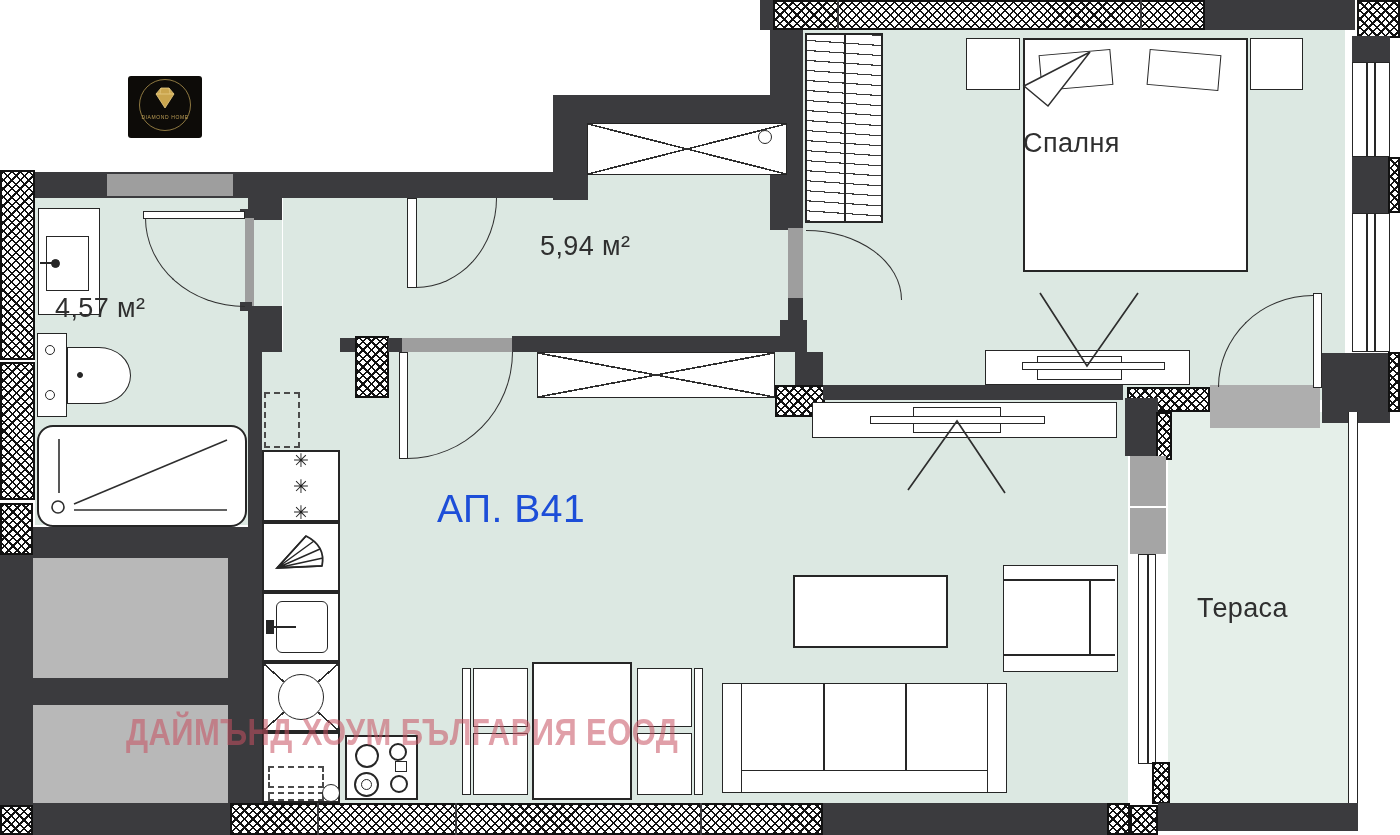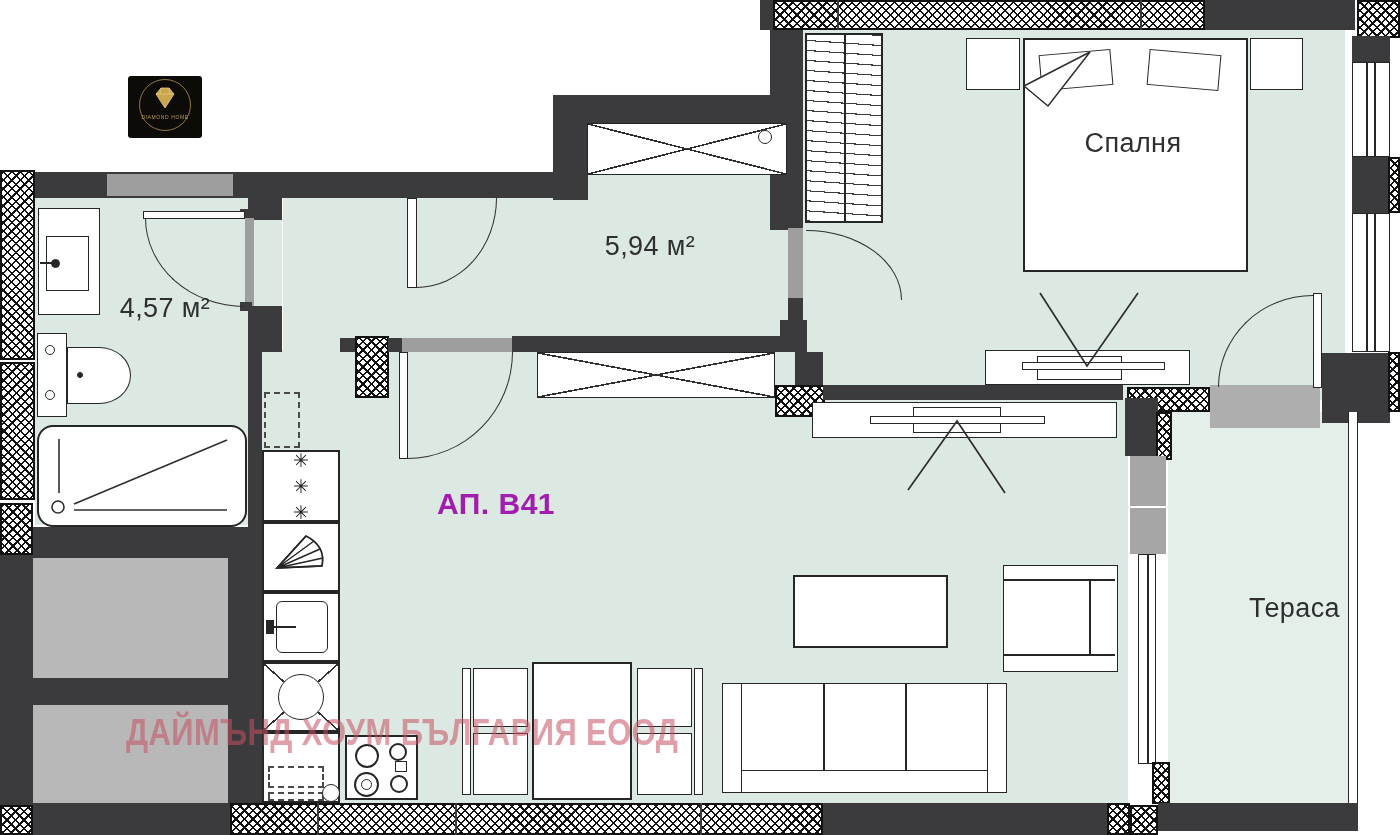--- a/index.html
+++ b/index.html
@@ -14,23 +14,23 @@
   .thresh{background:#aeaeae}
   .hatch{background-color:#fff;background-image:repeating-linear-gradient(45deg,#121212 0 1.5px,transparent 1.5px 6px),repeating-linear-gradient(135deg,#121212 0 1.5px,transparent 1.5px 6px);border:2px solid #121212}
   .furn{background:#fff;border:2px solid #262626}
   .thin{border-width:1.5px}
   .xbox{background-image:linear-gradient(to top right,transparent calc(50% - 0.8px),#2e2e2e calc(50% - 0.8px) calc(50% + 0.8px),transparent calc(50% + 0.8px)),linear-gradient(to bottom right,transparent calc(50% - 0.8px),#2e2e2e calc(50% - 0.8px) calc(50% + 0.8px),transparent calc(50% + 0.8px))}
   .rails{background-image:repeating-linear-gradient(184deg,#3a3a3a 0 1.1px,transparent 1.1px 10px)}
   .arc-bl{border-left:1.6px solid #2e2e2e;border-bottom:1.6px solid #2e2e2e;border-bottom-left-radius:100% 100%}
   .arc-br{border-right:1.6px solid #2e2e2e;border-bottom:1.6px solid #2e2e2e;border-bottom-right-radius:100% 100%}
   .arc-tr{border-top:1.6px solid #2e2e2e;border-right:1.6px solid #2e2e2e;border-top-right-radius:100% 100%}
   .arc-tl{border-top:1.6px solid #2e2e2e;border-left:1.6px solid #2e2e2e;border-top-left-radius:100% 100%}
-  .lbl{color:#2f2f2f;font-size:27px;line-height:1.2;text-align:center;letter-spacing:.4px}
+  .lbl{color:#2f2f2f;font-size:27px;line-height:1.2;text-align:left;letter-spacing:.4px}
   .lbl span{display:block}
-  .ap{font-size:30px;font-weight:700;color:#a21caf;letter-spacing:.5px}
+  .ap{font-size:39px;font-weight:400;color:#1d4ed8;letter-spacing:.5px}
   .wm{font-size:36px;font-weight:700;color:rgba(199,80,96,.55);white-space:nowrap;transform:scaleX(.86);transform-origin:left center;letter-spacing:.5px}
   .circ{border:1.5px solid #262626;border-radius:50%;background:#fff;box-sizing:border-box;position:absolute}
   .vline{position:absolute;top:0;bottom:0;width:1.5px;background:#262626}
   .freeze{display:flex;flex-direction:column;align-items:center;justify-content:center;gap:3px;font-size:19px;color:#1d1d1d}
 </style>
 </head>
 <body>
 
 <div class="plan">
 

